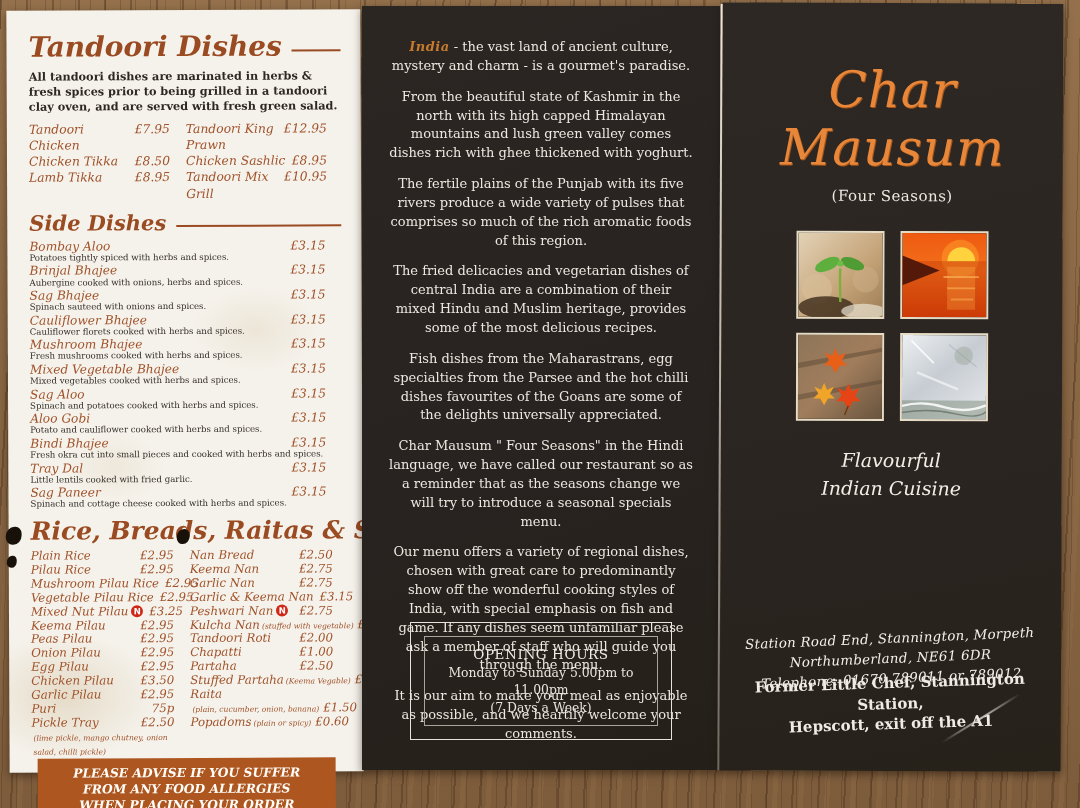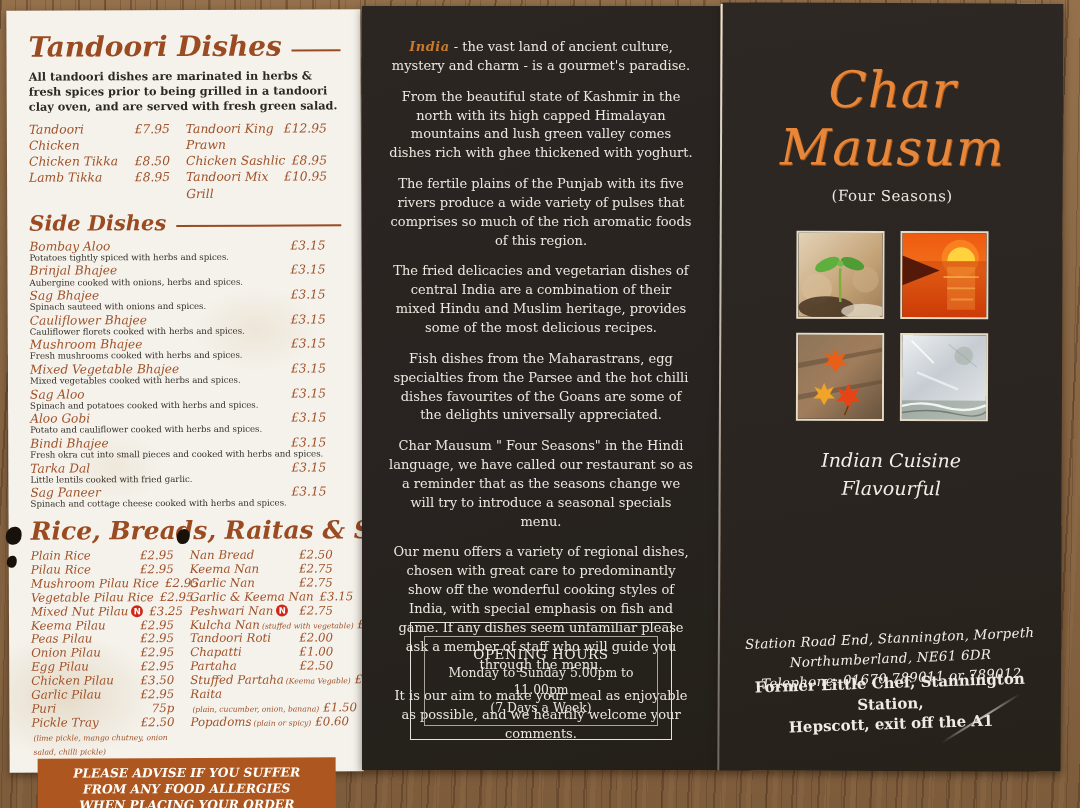--- a/index.html
+++ b/index.html
@@ -208,21 +208,21 @@
       <div class="sitem">
         <div class="sline">
           <span>Bindi Bhajee</span>
           <span>£3.15</span>
         </div>
         <div class="sdesc">Fresh okra cut into small pieces and cooked with herbs and spices.</div>
       </div>
 
       <div class="sitem">
         <div class="sline">
-          <span>Tarka Dal</span>
+          <span>Tray Dal</span>
           <span>£3.15</span>
         </div>
         <div class="sdesc">Little lentils cooked with fried garlic.</div>
       </div>
 
       <div class="sitem">
         <div class="sline">
           <span>Sag Paneer</span>
           <span>£3.15</span>
         </div>
@@ -504,22 +504,22 @@
         <path d="M16,40 L60,58" stroke="#f5f7f8" stroke-width="2.5" opacity=".7"></path>
         <circle cx="66" cy="22" r="10" fill="#8f9b8a" opacity=".35"></circle>
         <rect y="70" width="90" height="20" fill="#74836e" opacity=".45"></rect>
         <path d="M0,76 Q22,70 45,77 T90,75" stroke="#ffffff" stroke-width="2.5" fill="none" opacity=".85"></path>
         <path d="M0,83 Q30,78 56,84 T90,82" stroke="#3e4a3c" stroke-width="1.5" fill="none" opacity=".5"></path>
       </svg>
     </div>
   </div>
 
   <div class="tagline">
+    <div>Flavourful</div>
     <div>Indian Cuisine</div>
-    <div>Flavourful</div>
   </div>
 
   <div class="address">
     <div>Station Road End, Stannington, Morpeth</div>
     <div>Northumberland, NE61 6DR</div>
     <div>Telephone: 01670 789011 or 789012</div>
   </div>
   <div class="directions">
     <div>Former Little Chef, Stannington Station,</div>
     <div>Hepscott, exit off the A1</div>

